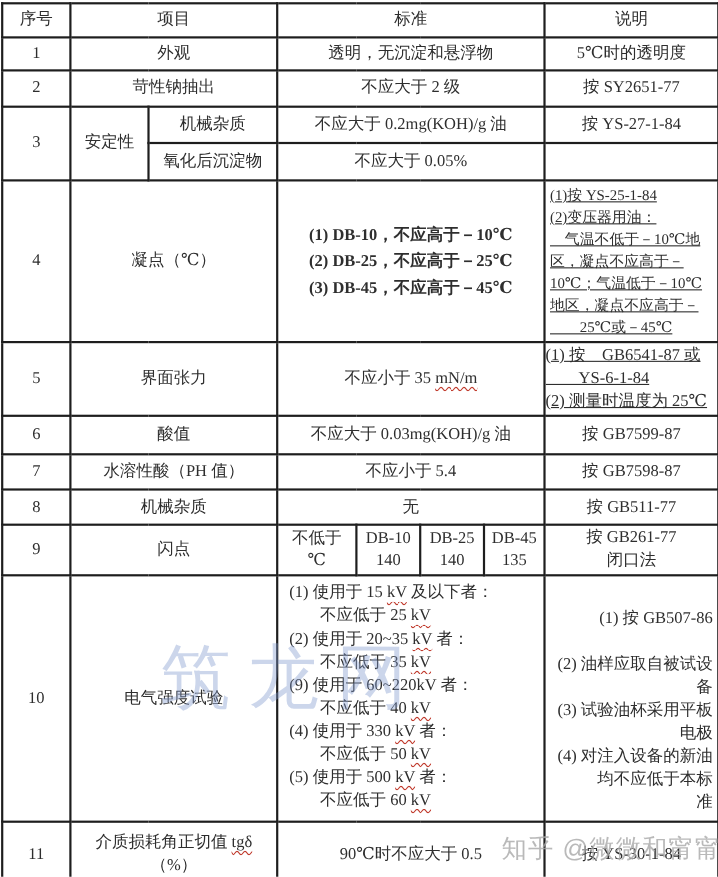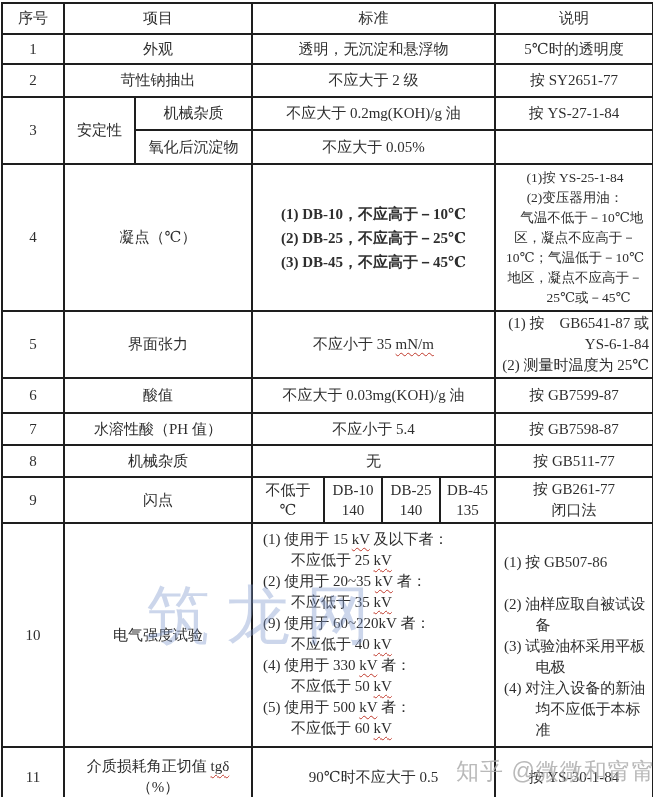--- a/index.html
+++ b/index.html
@@ -28,35 +28,35 @@
   tr.h-r6 { height:35px; }
   tr.h-r7 { height:32px; }
   tr.h-r8 { height:32px; }
   tr.h-r9 { height:43px; }
   tr.h-r10 { height:224px; }
   tr.h-r11 { height:60px; }
 
   
   .r4-std { text-align:center;font-weight:bold; }
   .r4-std > div { display:inline-block; text-align:left; line-height:24px; }
-  .r4-note { text-align:center; vertical-align:top; font-size:13.5px; line-height:20px; padding:3px 2px 0 4px; }
-
-  
-  .r5-note { text-align:right; line-height:21px; padding-left:0; }
+  .r4-note { text-align:left; vertical-align:top; font-size:13.5px; line-height:20px; padding:3px 2px 0 4px;text-decoration:underline; }
+
+  
+  .r5-note { text-align:left; line-height:21px; padding-left:0;text-decoration:underline; }
 
   
   .r9-sub { line-height:20px; font-size:15px; }
 
   
   .r10-std { text-align:left; vertical-align:top; padding:5px 2px 0 10px; }
   .r10-std .item-head { line-height:21px; }
   .r10-std .item-tail { line-height:21px; padding-left:28px; }
 
   
-  .r10-note { text-align:left; vertical-align:top; padding:28px 4px 0 8px; }
+  .r10-note { text-align:right; vertical-align:top; padding:28px 4px 0 8px; }
   .r10-note .note-item { padding-left:2.1em; text-indent:-2.1em; line-height:21px; }
   .r10-note .note-item.gap-after { margin-bottom:21px; }
 
   .wavy {
     text-decoration-line:underline;
     text-decoration-style:wavy;
     text-decoration-color:#c0392b;
     text-decoration-thickness:1px;
     text-underline-offset:3px;
   }

